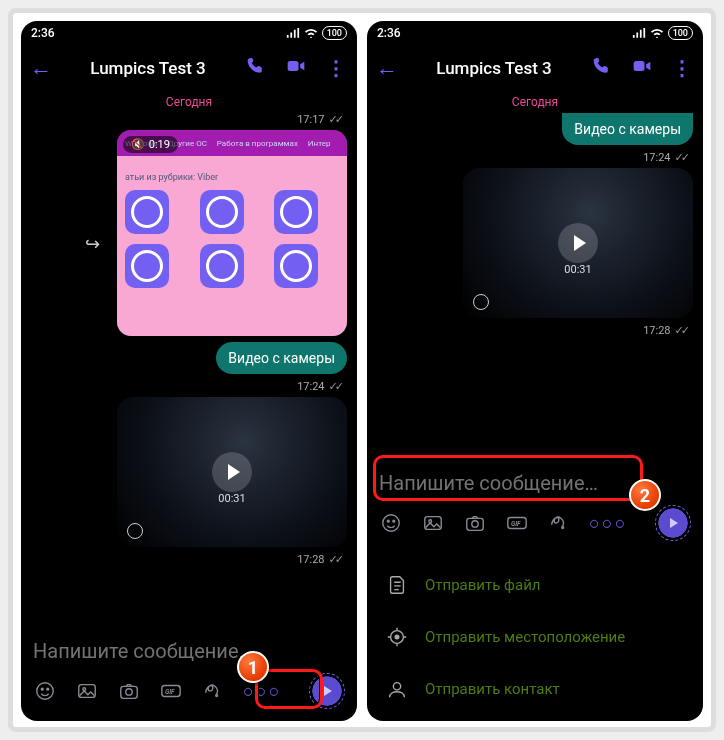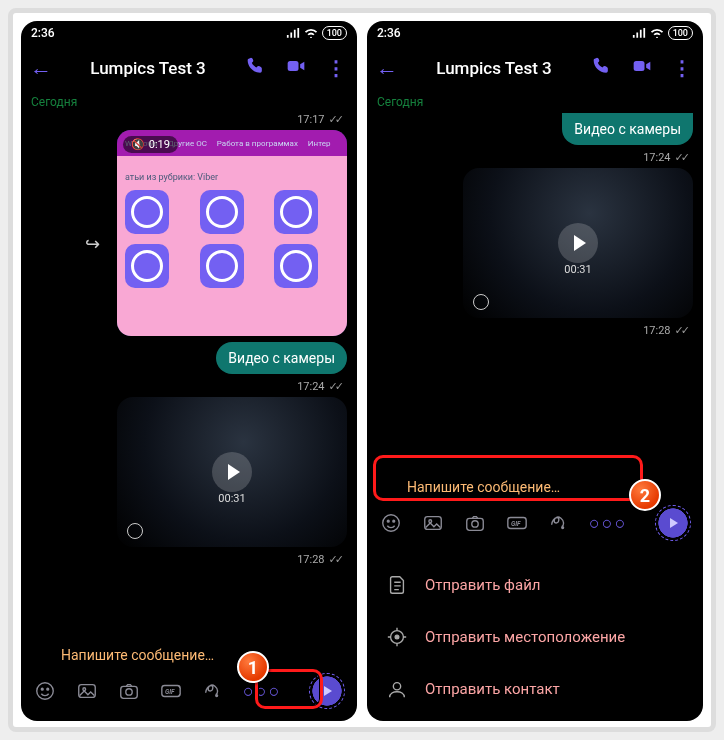--- a/index.html
+++ b/index.html
@@ -63,23 +63,23 @@
   .hdr-icon { color: #7360f2; width: 26px; text-align: center; }
   .hdr-icon svg { width: 20px; height: 20px; }
   
   .chat-body {
     flex: 1;
     overflow: hidden;
     position: relative;
     padding: 0 10px;
   }
   .date-chip {
-    text-align: left;
+    text-align: center;
     font-size: 12px;
-    color: #15803d;
+    color: #ec4899;
     padding: 4px 0;
   }
   .msg-row { display: flex; margin-bottom: 6px; }
   .msg-row.out { justify-content: flex-end; }
   .msg-time-row {
     display: flex;
     justify-content: flex-end;
     gap: 4px;
     font-size: 11px;
     color: #aaa;
@@ -189,24 +189,23 @@
     bottom: 8px; left: 10px;
     width: 16px; height: 16px;
     border: 1.5px solid #ccc;
     border-radius: 50%;
   }
   
   .input-bar {
     padding: 8px 10px 6px;
   }
   .input-placeholder {
-    font-size: 14px;
-    color: #fdba74;
+    font-size: 20px;
+    color: #737373;
     padding: 4px 2px 8px;
-    margin-left: 28px;
   }
   .tool-row {
     display: flex;
     align-items: center;
     gap: 18px;
     padding: 2px 2px 6px;
   }
   .tool-icon {
     color: #8a8a95;
     width: 24px; height: 24px;
@@ -257,21 +256,21 @@
   
   .attach-menu {
     padding: 6px 0;
   }
   .attach-item {
     display: flex;
     align-items: center;
     gap: 16px;
     padding: 14px 18px;
     font-size: 15px;
-    color: #fca5a5;
+    color: #4d7c0f;
   }
   .attach-icon {
     width: 24px; height: 24px;
     color: #aaa;
     display:flex;align-items:center;justify-content:center;
   }
   .attach-icon svg { width:22px; height:22px; stroke: currentColor; fill:none; stroke-width:1.5; }
   .checks { font-size: 11px; color: #999; letter-spacing:-3px; }
 </style>
 </head>

